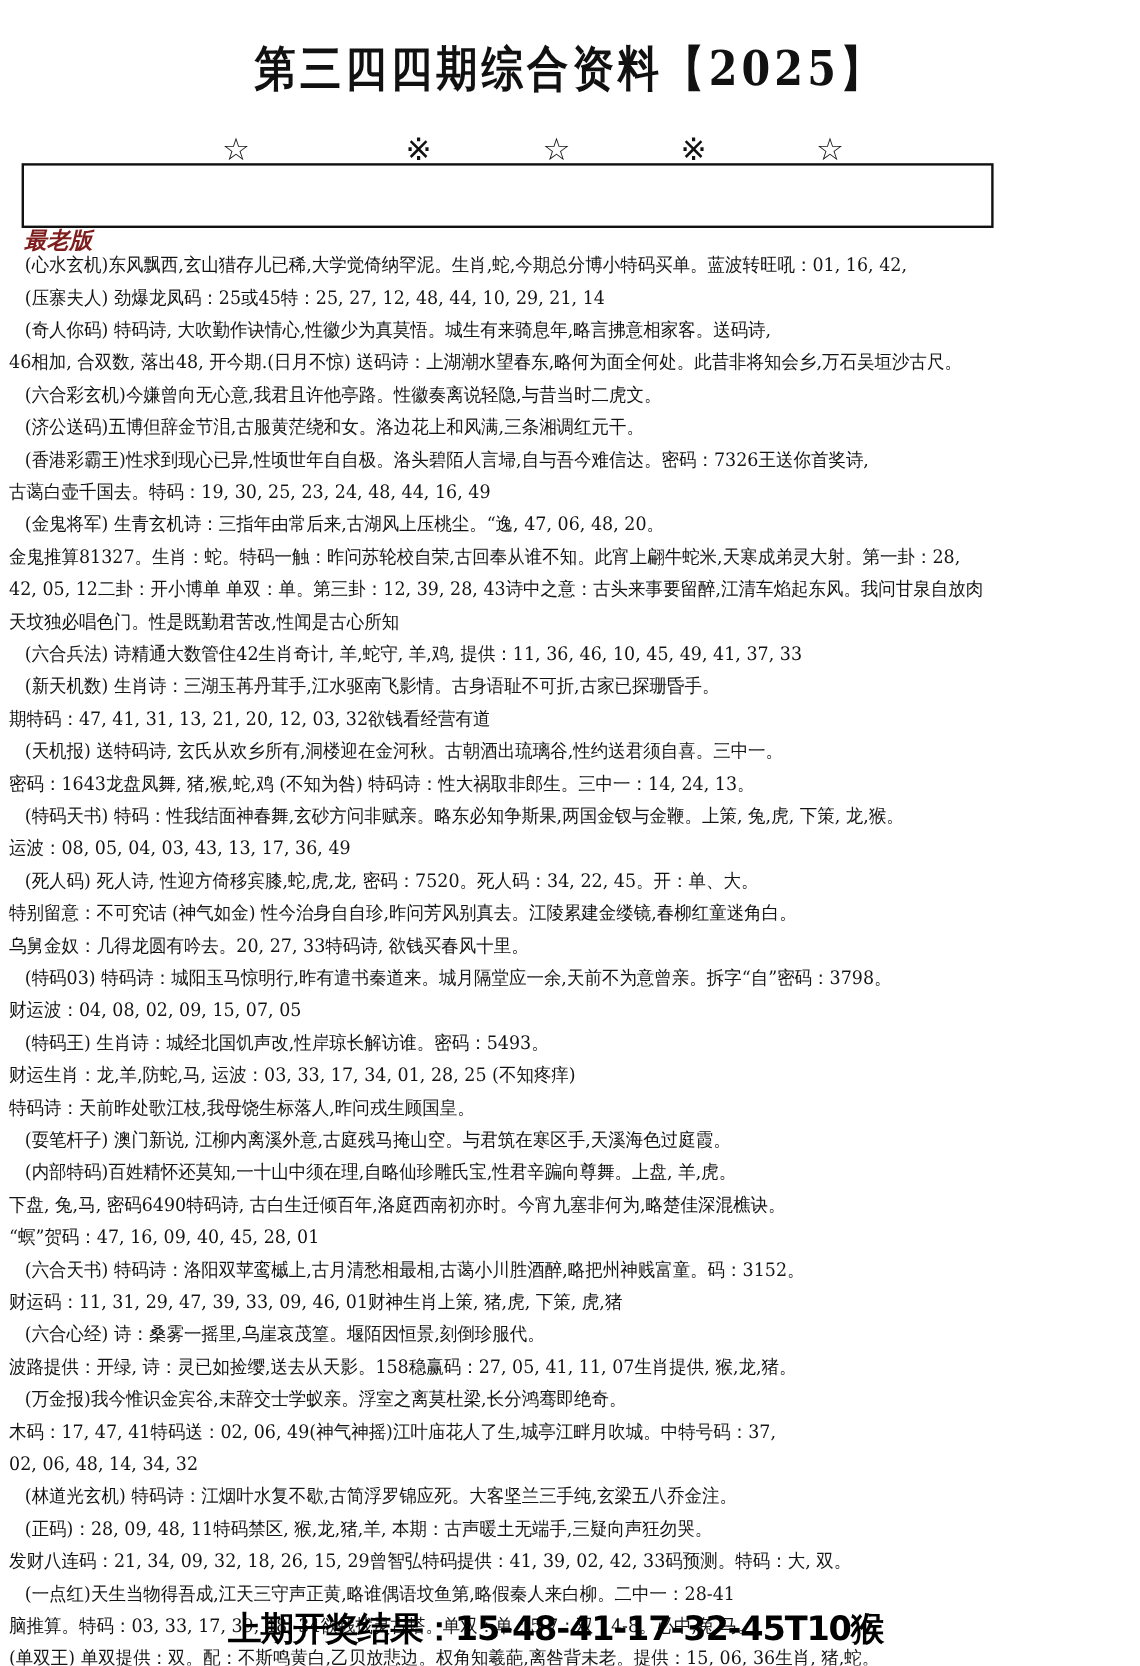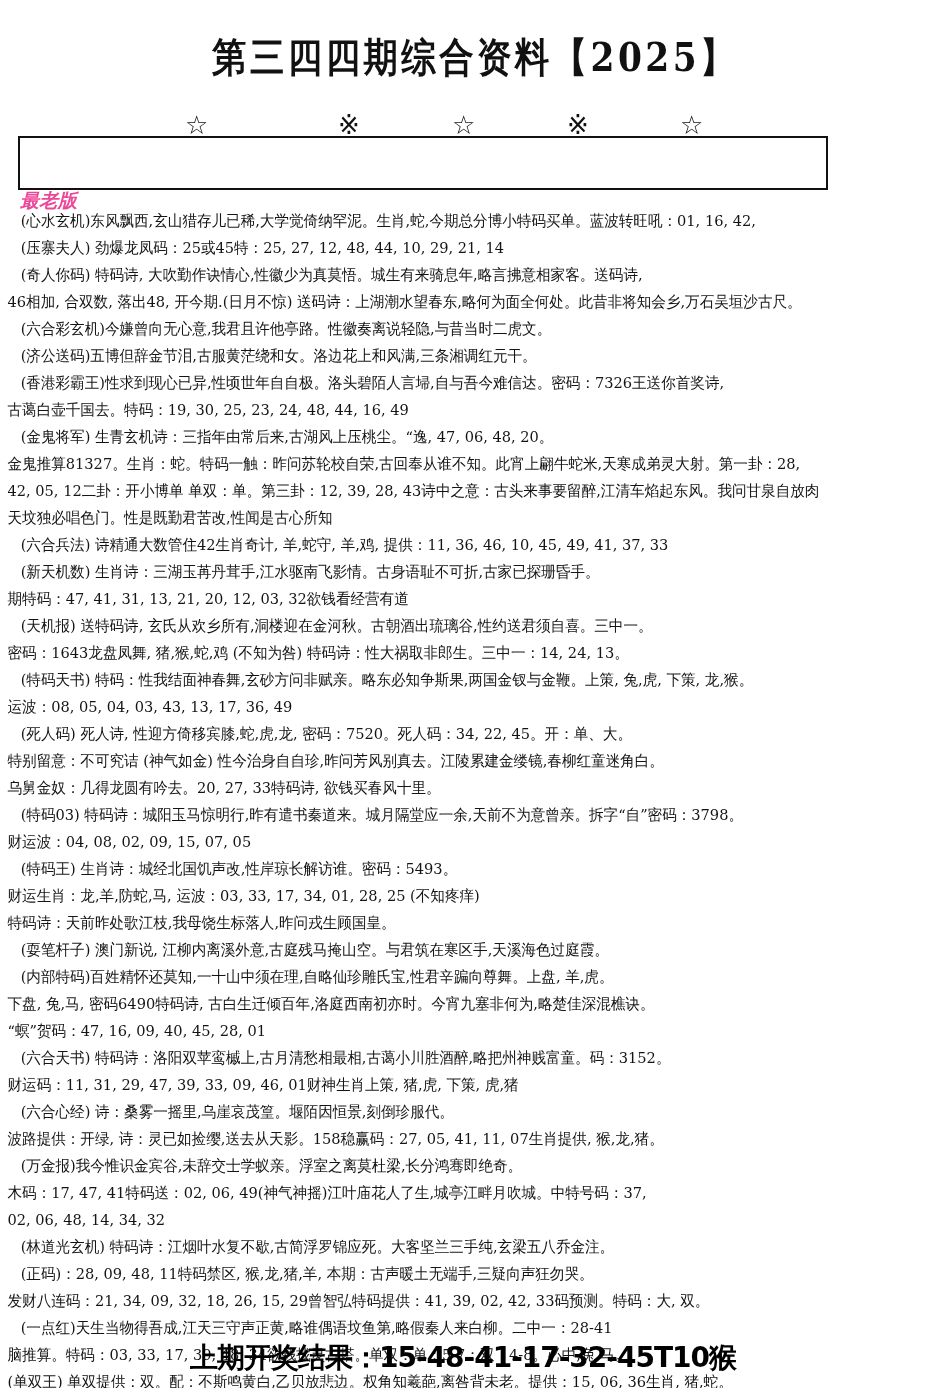--- a/index.html
+++ b/index.html
@@ -18,21 +18,21 @@
   .deco {
     position: absolute; top: 0; font-size: 26px; line-height: 30px; color: #111;
     font-family: "DejaVu Sans", sans-serif;
   }
   .banner-box {
     position: absolute; left: 18px; top: 136px; width: 810px; height: 54px;
     border: 2px solid #111; background: #fff; box-sizing: border-box;
   }
   .edition {
     position: absolute; left: 20px; top: 188px; font-size: 19px; font-weight: bold;
-    font-style: italic; color: #ec4899; font-family: "DejaVu Serif", serif;
+    font-style: italic; color: #7f1d1d; font-family: "DejaVu Serif", serif;
   }
   .content {
     position: absolute; left: 0; top: 210px; width: 950px;
   }
   .line {
     position: absolute; left: 0; white-space: nowrap; font-size: 15.5px;
     line-height: 22px; color: #141414;
     font-family: "DejaVu Serif", "Liberation Serif", serif;
     transform: scaleX(0.94); transform-origin: left center;
   }

